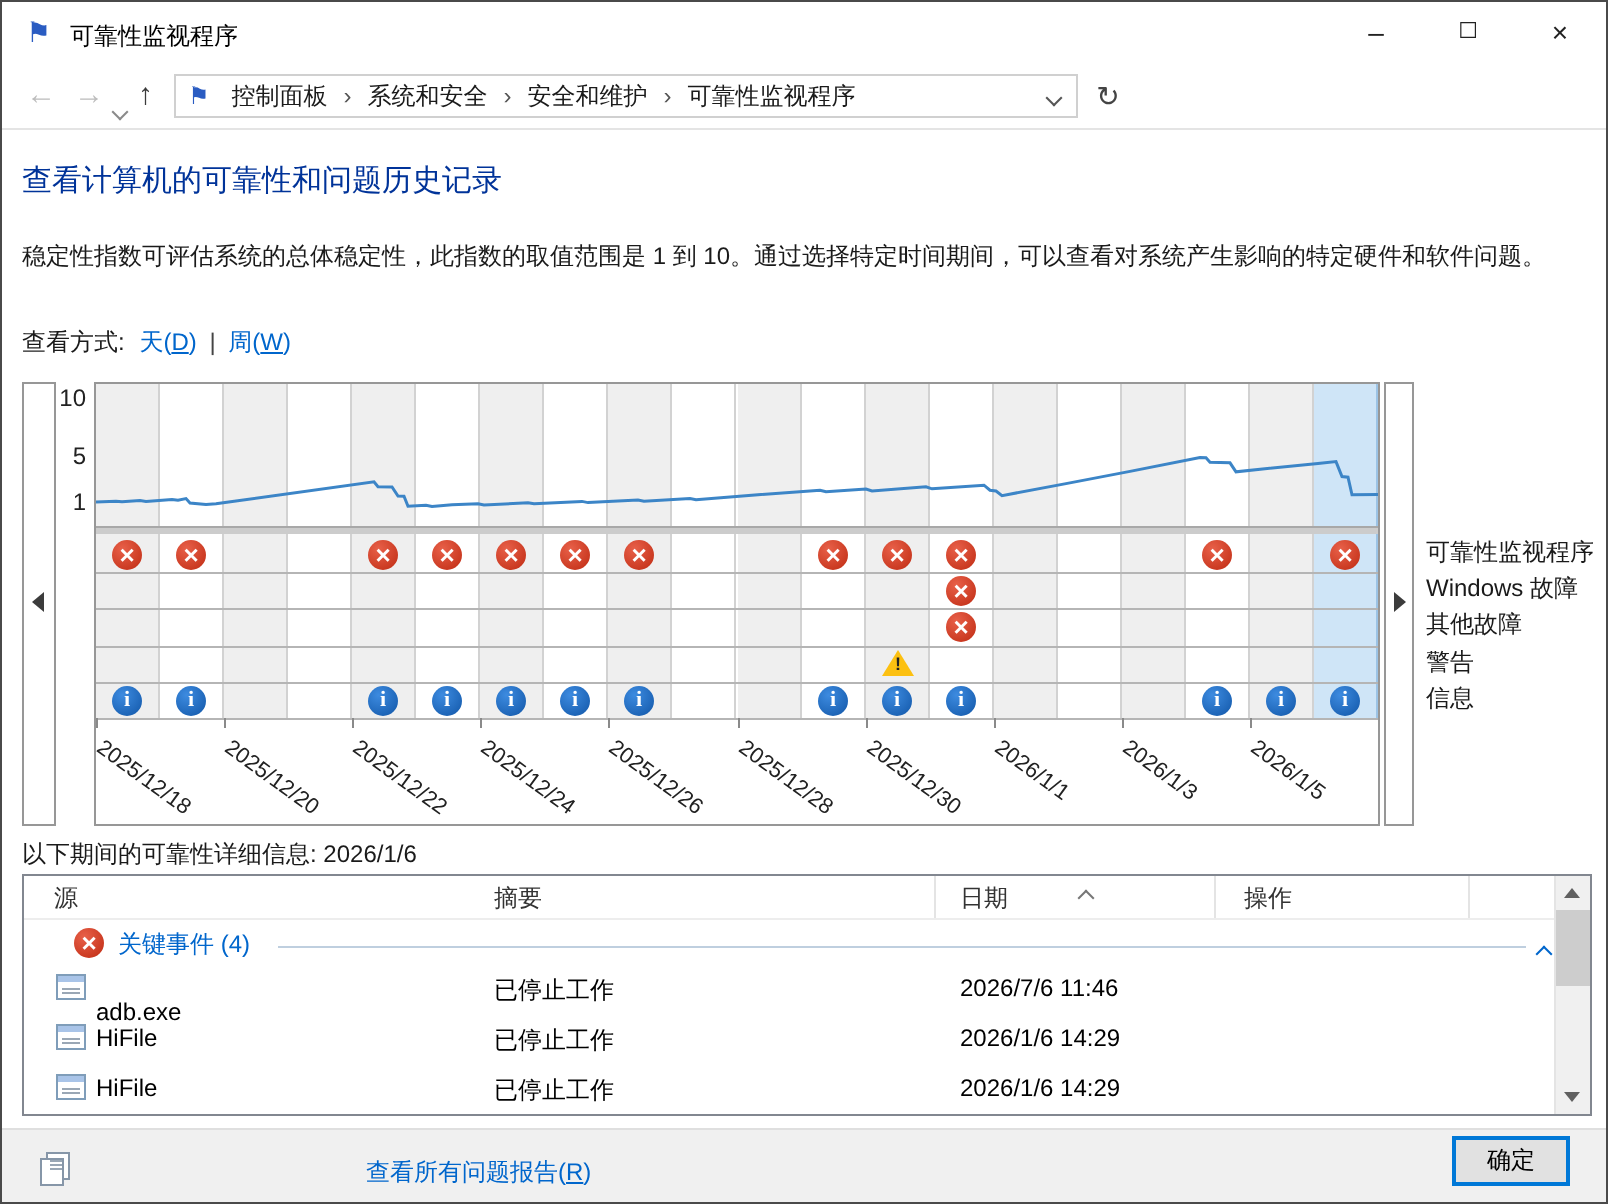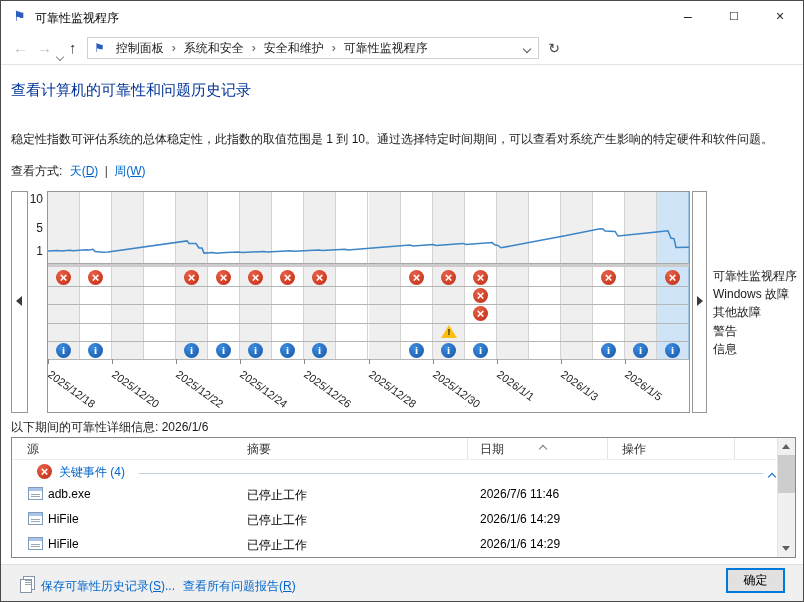--- a/index.html
+++ b/index.html
@@ -23,21 +23,21 @@
   .crumb-sep{color:#555;font-size:12px;padding:0 2px;}
   .addr-chevron{margin-left:auto;margin-right:8px;color:#555;}
   .refreshbtn{position:absolute;left:544px;top:6px;width:18px;height:18px;color:#444;font-size:14px;text-align:center;line-height:18px;}
   .searchbox{position:absolute;left:568px;top:4px;width:226px;height:22px;border:1px solid #d0d0d0;box-sizing:border-box;}
   .searchbox input{position:absolute;left:4px;top:1px;width:195px;height:18px;border:none;outline:none;font-size:12px;color:#333;font-family:inherit;}
   .searchbox input::placeholder{color:#8a8a8a;}
   .magnifier{position:absolute;right:7px;top:4px;width:8px;height:8px;border:1.4px solid #5f5f5f;border-radius:50%;}
   .magnifier::after{content:"";position:absolute;left:7px;top:8px;width:5px;height:1.6px;background:#5f5f5f;transform:rotate(45deg);}
   
   .page-title{position:absolute;left:10px;top:80px;font-size:15px;color:#003399;}
-  .page-desc{position:absolute;left:10px;top:130px;width:784px;font-size:12px;color:#1a1a1a;}
+  .page-desc{position:absolute;left:10px;top:119px;width:784px;font-size:12px;color:#1a1a1a;}
   .viewbar{position:absolute;left:10px;top:162px;width:784px;font-size:12px;}
   .link{color:#0066cc;cursor:pointer;text-decoration:none;}
   .accel{text-decoration:underline;}
   .last-update{position:absolute;right:0;top:0;color:#1a1a1a;}
   
   .nav-strip{position:absolute;top:190px;height:222px;border:1px solid #979797;background:#fff;box-sizing:border-box;}
   .strip-left{left:10px;width:17px;} .strip-right{left:691px;width:15px;}
   .tri-left{position:absolute;left:4px;top:104px;width:0;height:0;border-top:5px solid transparent;border-bottom:5px solid transparent;border-right:6px solid #3c3c3c;}
   .tri-right{position:absolute;left:4px;top:104px;width:0;height:0;border-top:5px solid transparent;border-bottom:5px solid transparent;border-left:6px solid #3c3c3c;}
   .yaxis{position:absolute;left:27px;top:190px;width:17px;height:72px;}
@@ -172,21 +172,21 @@
     </div>
     <div class="grouprow">
       <span class="ic ic-err gicon" style="left:14px;top:2px;"></span>
       <span class="group-label">关键事件 (4)</span>
       <span class="group-rule"></span>
       <span class="group-chevron"><span class="chev chev-up" style="border-width:1.6px;"></span></span>
     </div>
     <div id="tbody">
         <div class="trow" style="top: 44px;">
           <span class="appico"></span>
-          <span class="cell" style="left: 36px;">adb.exe</span>
+          <span class="cell" style="left: 36px; margin-top: 12px;">adb.exe</span>
           <span class="cell" style="left: 235px;">已停止工作</span>
           <span class="cell" style="left: 468px;">2026/7/6 11:46</span>
           <span class="cell" style="left: 610px;"></span>
         </div>
         <div class="trow" style="top: 69px;">
           <span class="appico"></span>
           <span class="cell" style="left: 36px;">HiFile</span>
           <span class="cell" style="left: 235px;">已停止工作</span>
           <span class="cell" style="left: 468px;">2026/1/6 14:29</span>
           <span class="cell" style="left: 610px;"></span>
@@ -205,18 +205,17 @@
         </div>
       <div class="sthumb"></div>
       <div class="sbtn" style="top:102px;">
           <span class="tri-down"></span>
         </div>
     </div>
   </div>
 
   <div class="footer">
     <span class="saveico"></span>
-    <span class="flink fl-save link"><span>保存可靠性历史记录(</span><span class="accel">S</span><span>)...</span></span>
     <span class="flink fl-report link"><span>查看所有问题报告(</span><span class="accel">R</span><span>)</span></span>
   </div>
   <div class="okbtn">确定</div>
 
 </div>
 
 </body></html>

